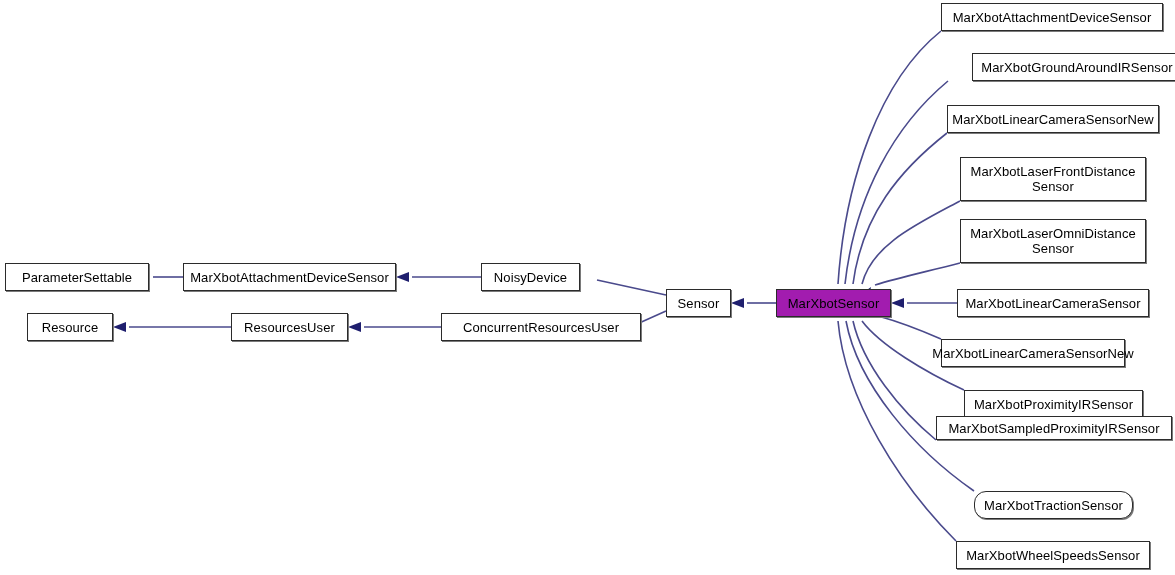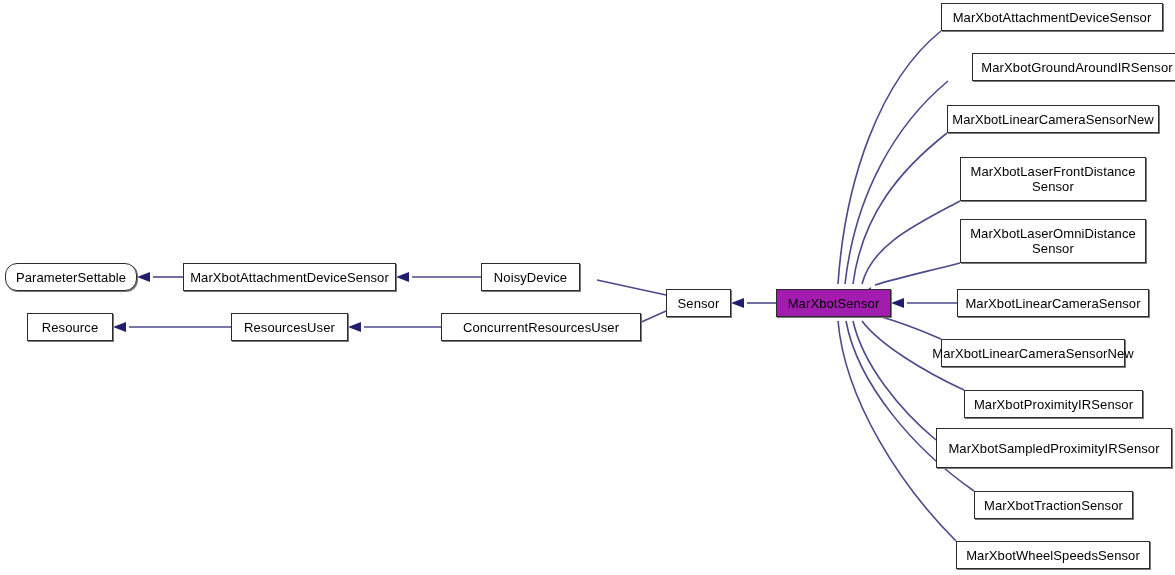--- a/index.html
+++ b/index.html
@@ -120,36 +120,36 @@
         <path d="M 974 491 C 915 450 858 385 846 321" fill="none" stroke="#4a4a8c" stroke-width="1.6"></path>
         <polygon points="0,0 13,-5 13,5" fill="#1f1f6e" transform="translate(844,317) rotate(261)"></polygon>
       </g>
       <g>
         <path d="M 956 541 C 900 485 845 400 838 321" fill="none" stroke="#4a4a8c" stroke-width="1.6"></path>
         <polygon points="0,0 13,-5 13,5" fill="#1f1f6e" transform="translate(836,317) rotate(265)"></polygon>
       </g>
     </svg>
 
   <div id="node-layer">
-      <div class="node" style="left: 5px; top: 263px; width: 132px; height: 28px; border-radius: 12px;">ParameterSettable</div>
+      <div class="node" style="left: 5px; top: 263px; width: 144px; height: 28px;">ParameterSettable</div>
       <div class="node" style="left: 183px; top: 263px; width: 213px; height: 28px;">MarXbotAttachmentDeviceSensor</div>
       <div class="node" style="left: 481px; top: 263px; width: 99px; height: 28px;">NoisyDevice</div>
       <div class="node" style="left: 27px; top: 313px; width: 86px; height: 28px;">Resource</div>
       <div class="node" style="left: 231px; top: 313px; width: 117px; height: 28px;">ResourcesUser</div>
       <div class="node" style="left: 441px; top: 313px; width: 200px; height: 28px;">ConcurrentResourcesUser</div>
       <div class="node" style="left: 666px; top: 289px; width: 65px; height: 28px;">Sensor</div>
       <div class="node highlight" style="left: 776px; top: 289px; width: 115px; height: 28px;">MarXbotSensor</div>
       <div class="node" style="left: 941px; top: 3px; width: 222px; height: 28px;">MarXbotAttachmentDeviceSensor</div>
       <div class="node" style="left: 948px; top: 53px; width: 210px; height: 28px; margin-left: 24px;">MarXbotGroundAroundIRSensor</div>
       <div class="node" style="left: 947px; top: 105px; width: 212px; height: 28px;">MarXbotLinearCameraSensorNew</div>
       <div class="node" style="left: 960px; top: 157px; width: 186px; height: 44px;">MarXbotLaserFrontDistance
 Sensor</div>
       <div class="node" style="left: 960px; top: 219px; width: 186px; height: 44px;">MarXbotLaserOmniDistance
 Sensor</div>
       <div class="node" style="left: 957px; top: 289px; width: 192px; height: 28px;">MarXbotLinearCameraSensor</div>
       <div class="node" style="left: 941px; top: 339px; width: 184px; height: 28px; text-align: center;">MarXbotLinearCameraSensorNew</div>
       <div class="node" style="left: 964px; top: 390px; width: 179px; height: 28px;">MarXbotProximityIRSensor</div>
-      <div class="node" style="left: 936px; top: 428px; width: 236px; height: 40px;">MarXbotSampledProximityIRSensor</div>
-      <div class="node" style="left: 974px; top: 491px; width: 159px; height: 28px;">MarXbotTractionSensor</div>
+      <div class="node" style="left: 936px; top: 416px; width: 236px; height: 24px;">MarXbotSampledProximityIRSensor</div>
+      <div class="node" style="left: 974px; top: 491px; width: 159px; height: 28px; border-radius: 12px;">MarXbotTractionSensor</div>
       <div class="node" style="left: 956px; top: 541px; width: 194px; height: 28px;">MarXbotWheelSpeedsSensor</div>
     </div>
 
 </div>
 
 </body></html>

